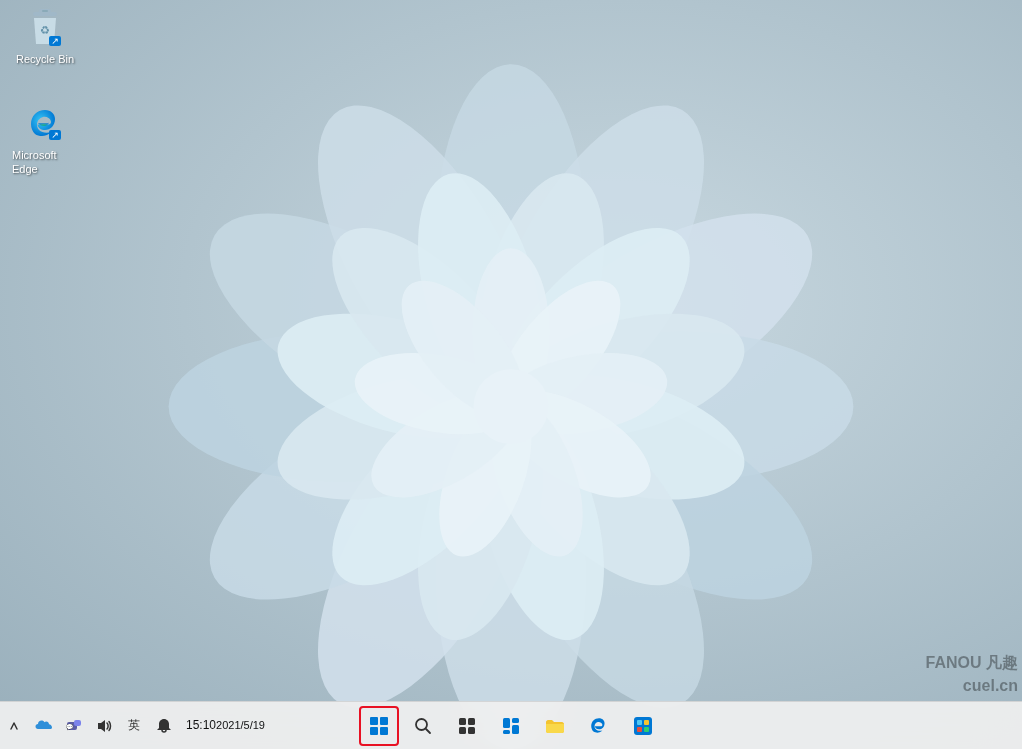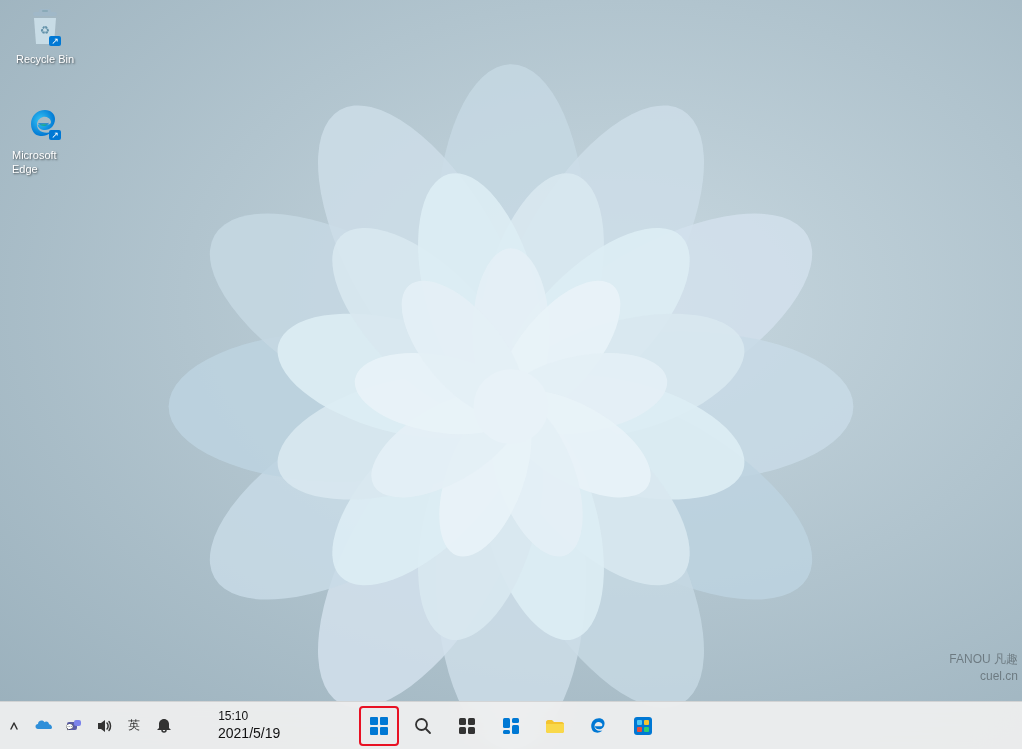--- a/index.html
+++ b/index.html
@@ -109,48 +109,48 @@
       align-items: center;
       justify-content: center;
       cursor: pointer;
       border-radius: 4px;
       font-size: 11px;
       color: #333;
     }
 
     #clock {
       display: flex;
-      flex-direction: column;
+      flex-direction: row;
       align-items: center;
       justify-content: center;
       cursor: pointer;
       padding: 2px 6px;
       border-radius: 4px;
       min-width: 60px;
     }
     #clock .time {
       font-size: 12px;
       color: #111;
       line-height: 1.3;
     }
     #clock .date {
-      font-size: 14px;
+      font-size: 11px;
       color: #111;
       line-height: 1.3;
-      margin-left: 32px;
     }
 
     #watermark {
       position: absolute;
-      bottom: 64px;
+      bottom: 52px;
       right: 4px;
-      font-size: 12px;
+      font-size: 16px;
       color: rgba(0,0,0,0.35);
       text-align: right;
       line-height: 1.4;
+      font-weight: bold;
     }
 
     
     .win-logo {
       display: grid;
       grid-template-columns: 1fr 1fr;
       gap: 2px;
       width: 18px;
       height: 18px;
     }

